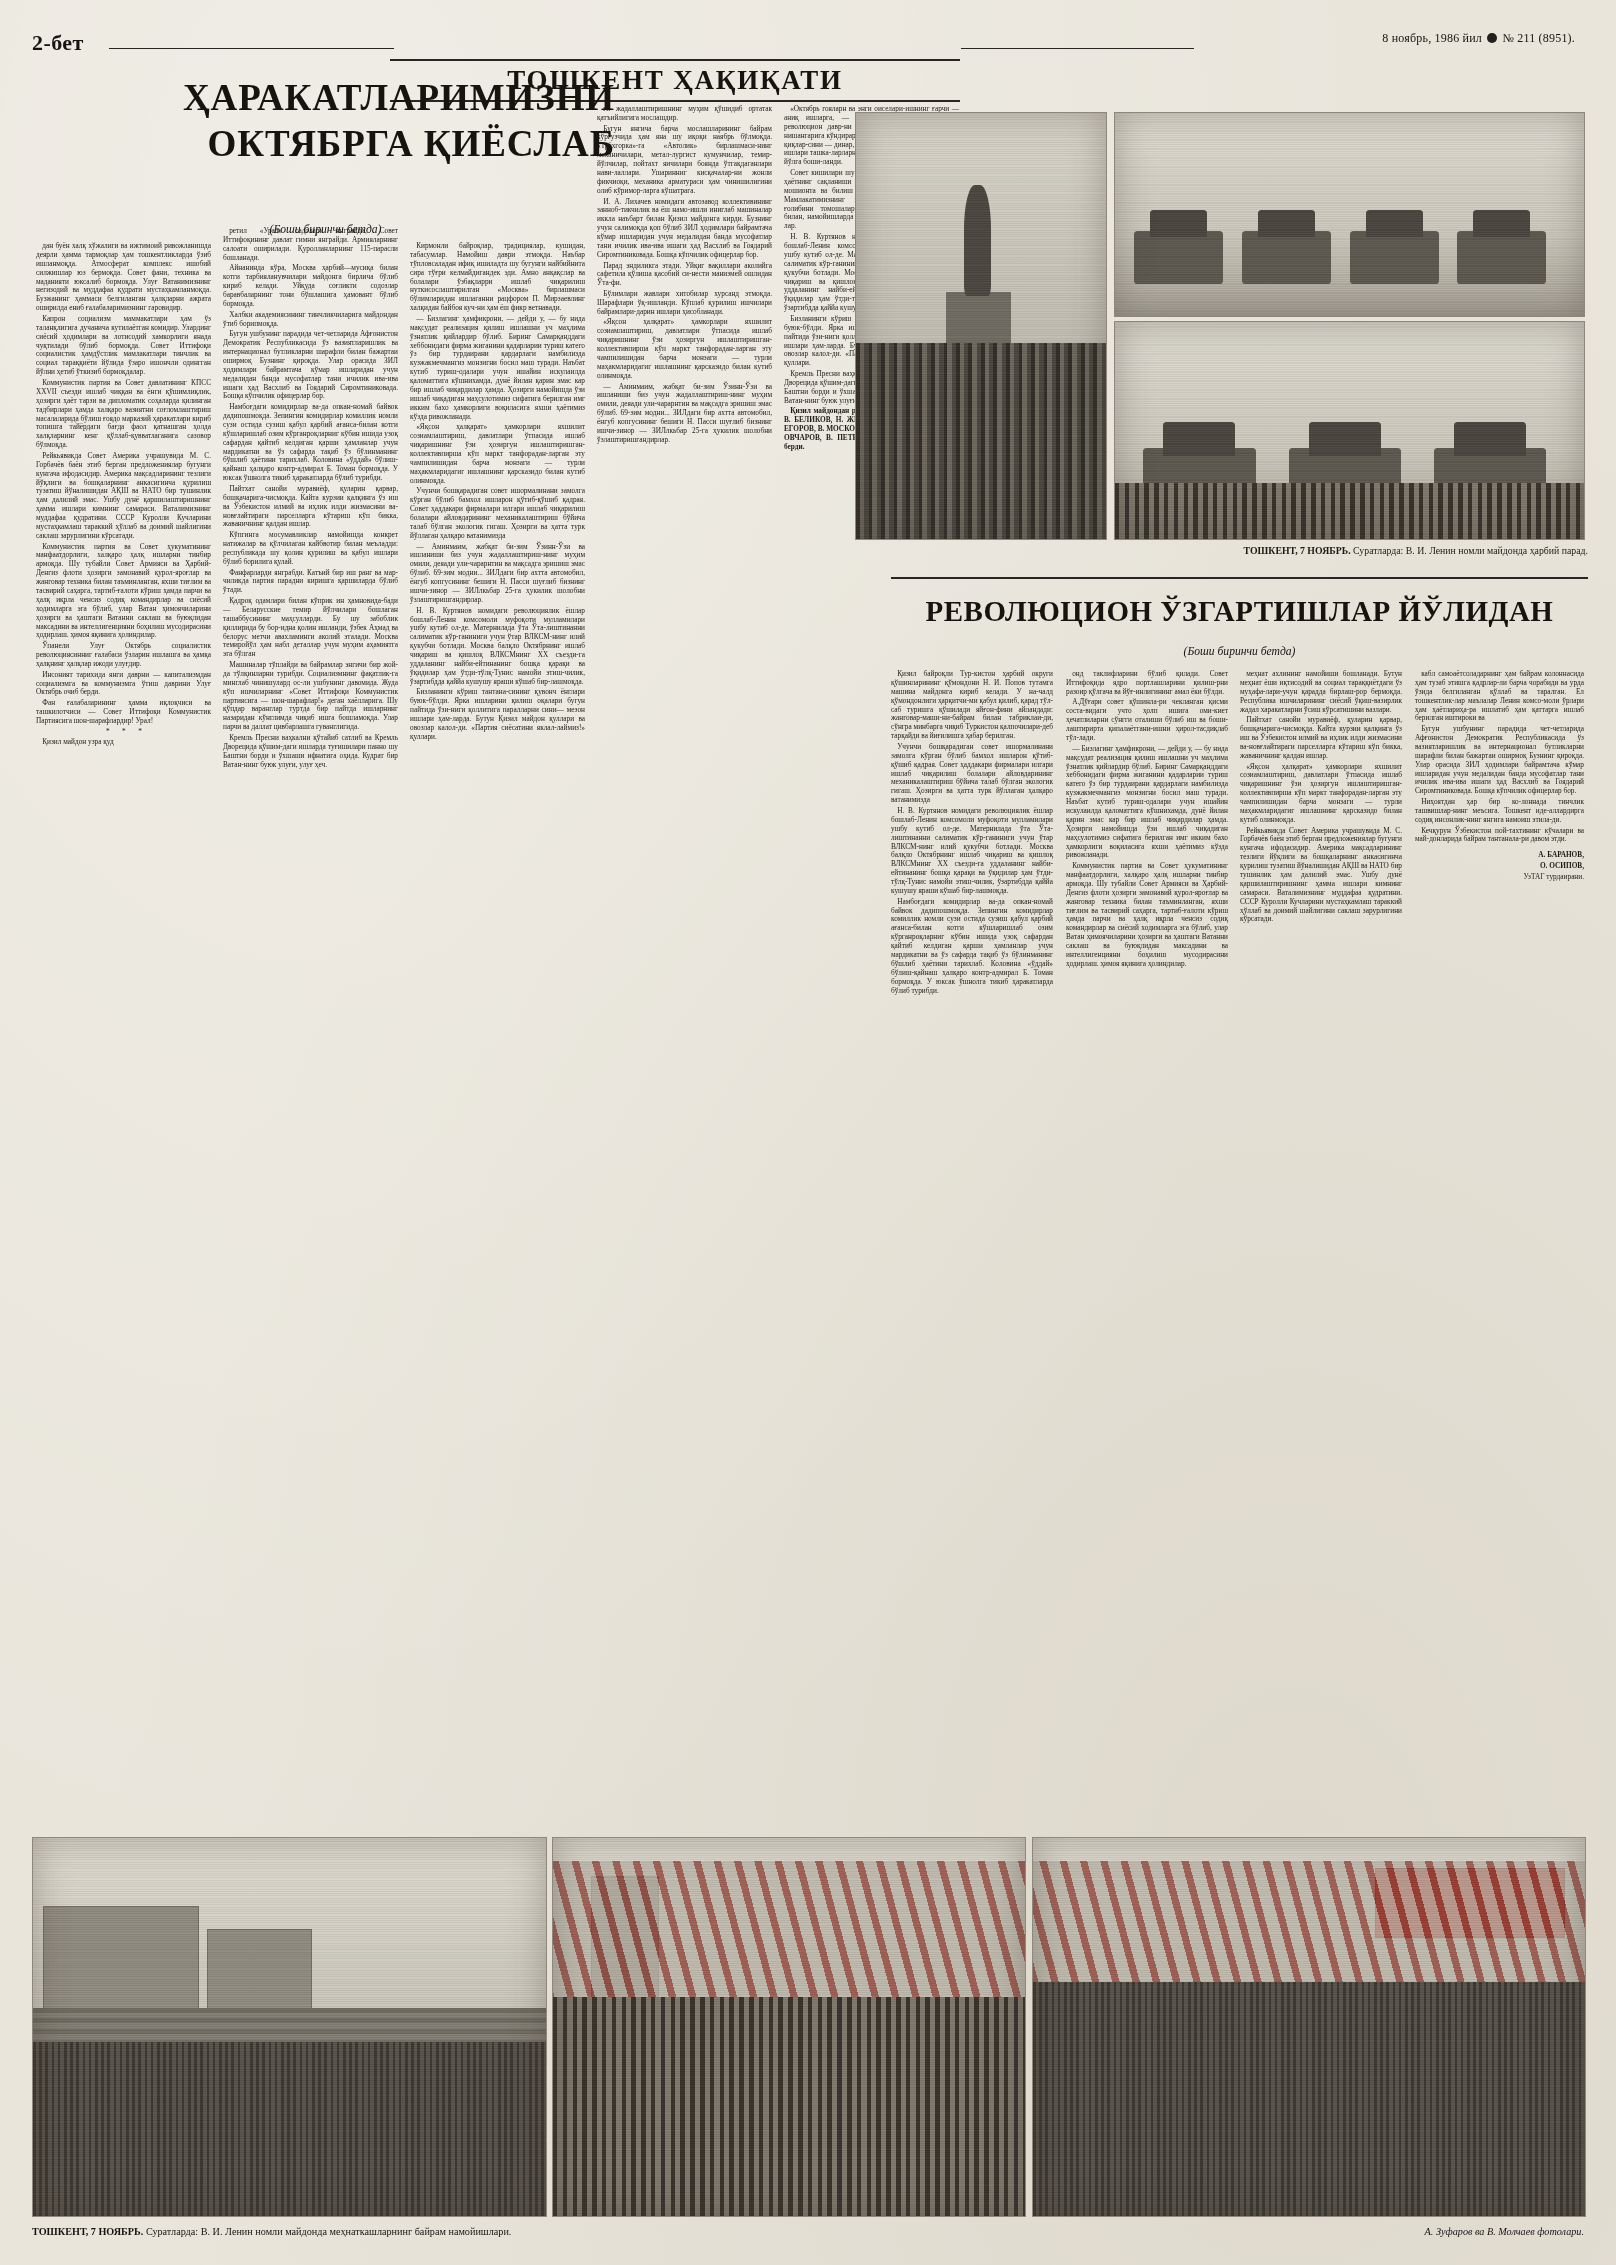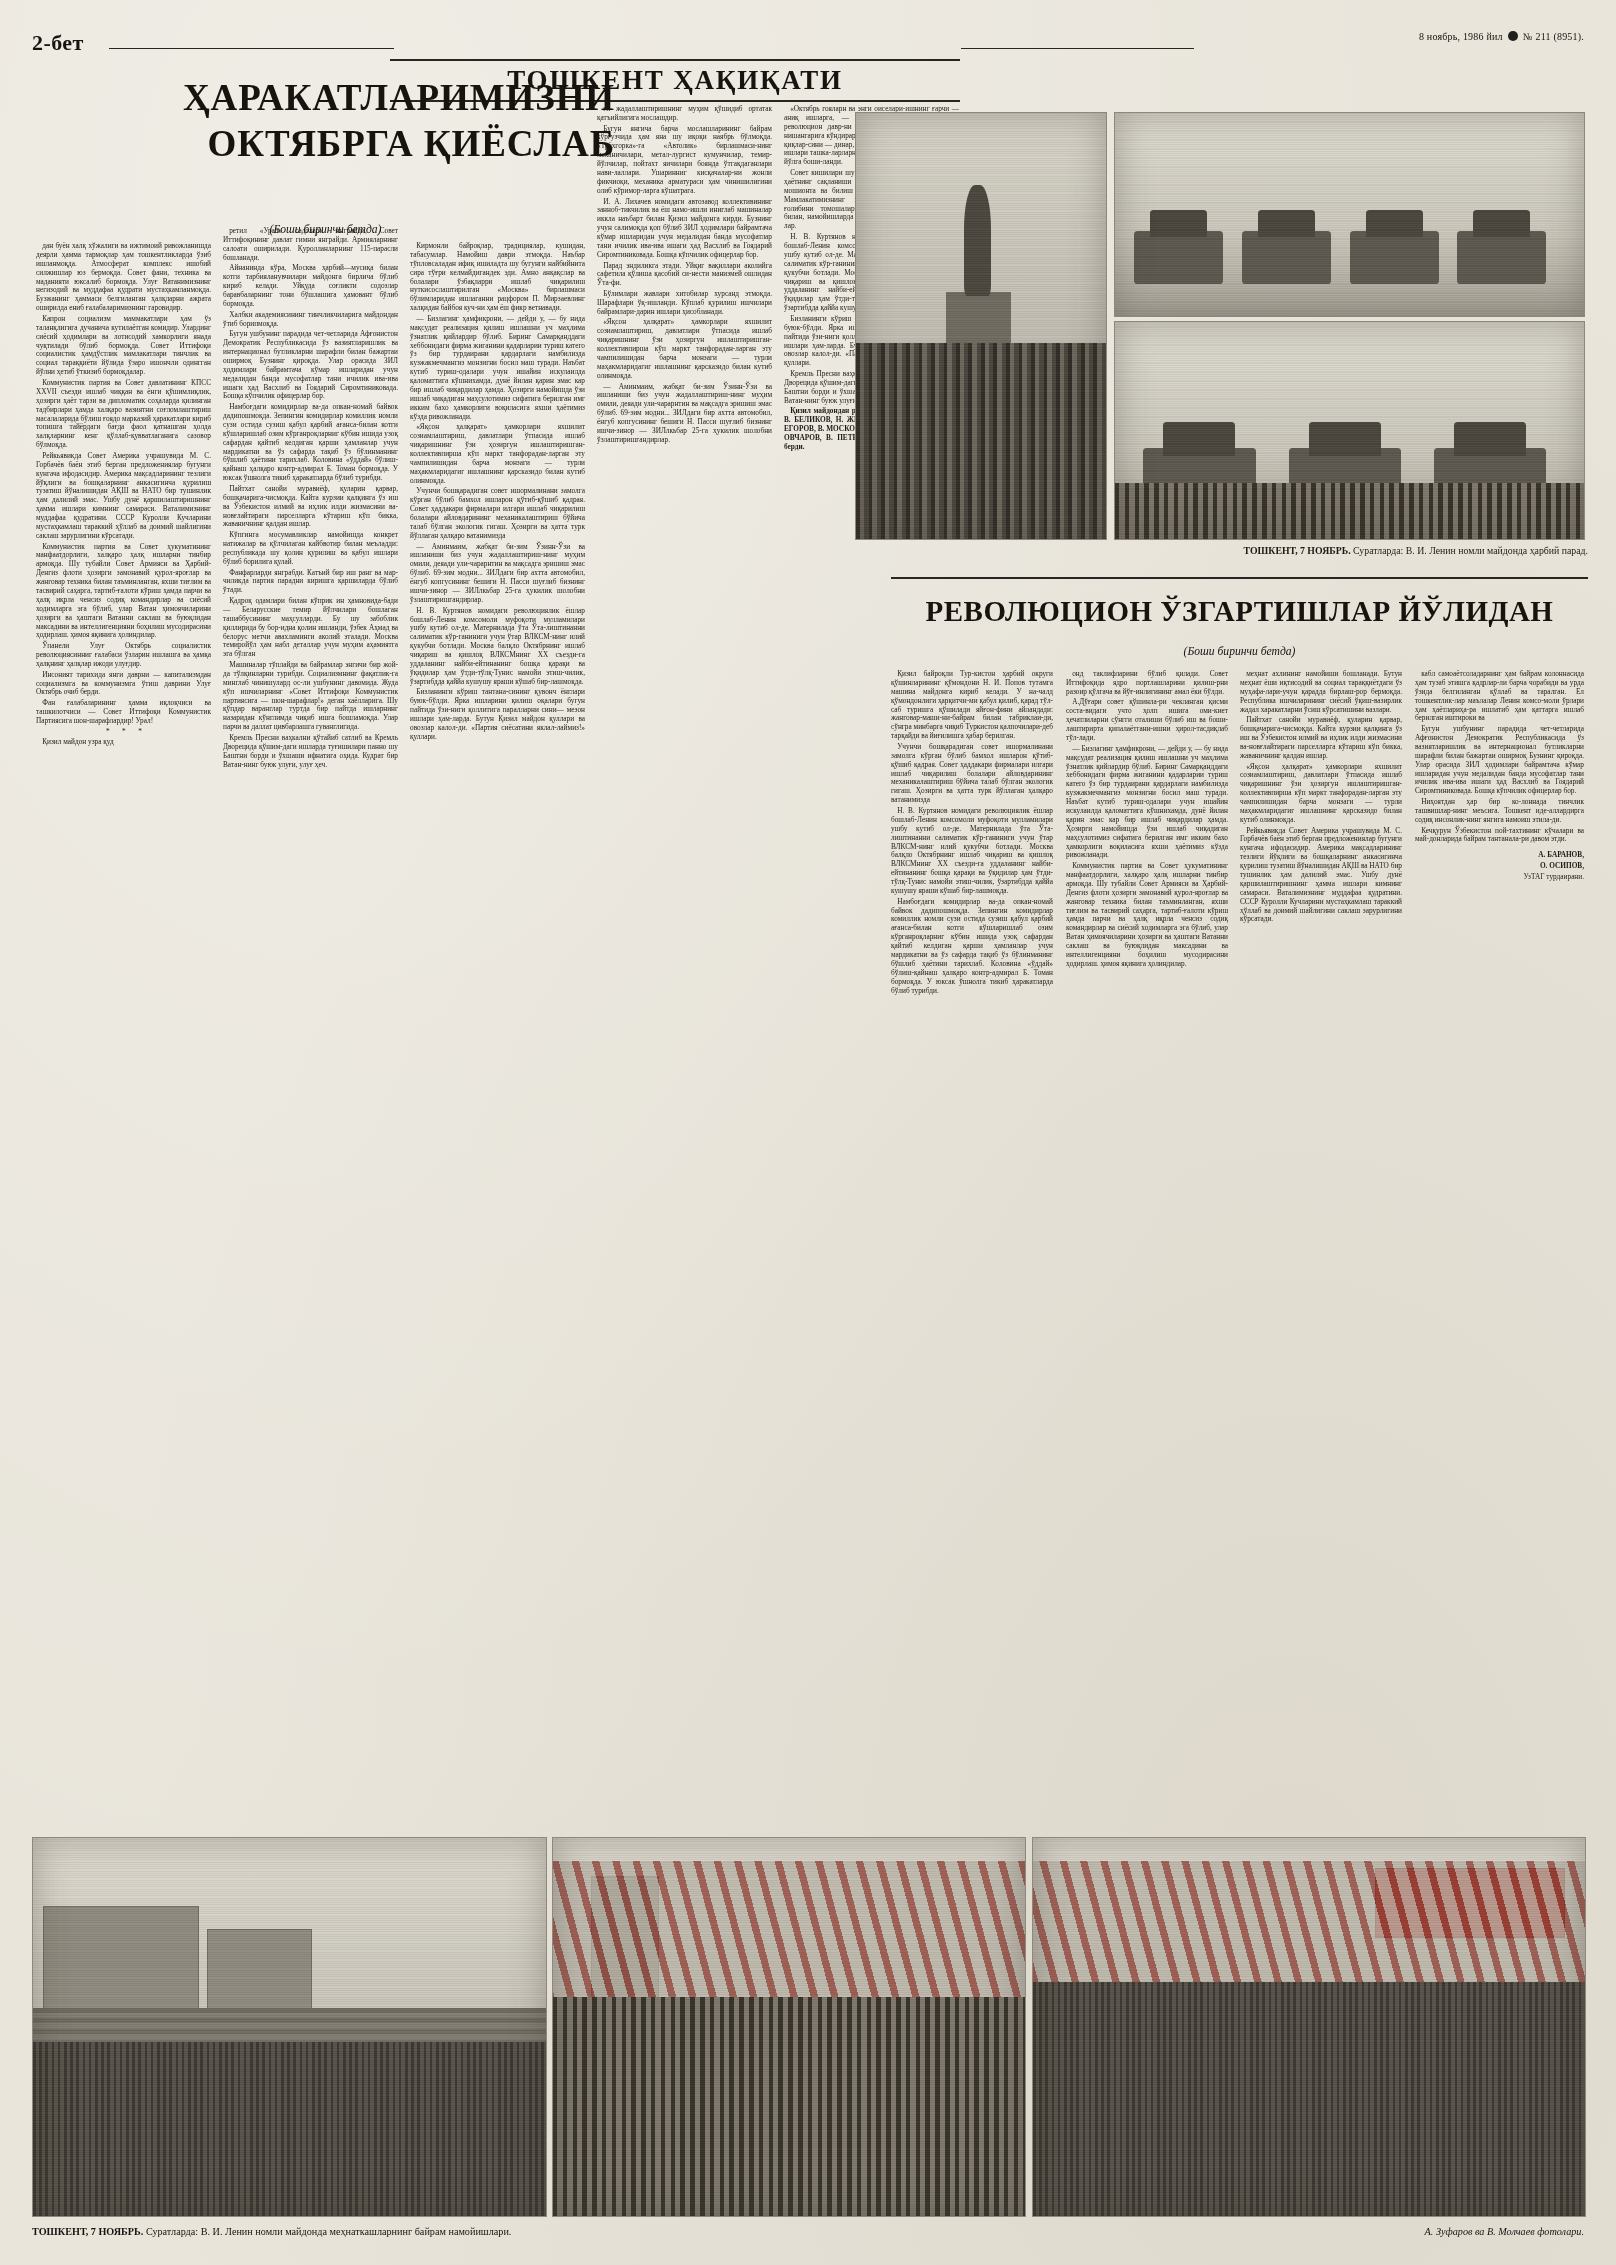--- a/index.html
+++ b/index.html
@@ -37,22 +37,22 @@
   }
   .paper-name{
     position:absolute;left:358px;top:0px;width:570px;text-align:center;
     font-family:"Liberation Serif", serif;
     font-weight:bold;font-size:27px;letter-spacing:1.8px;
     border-top:2.7px solid #2a2520;border-bottom:2.7px solid #2a2520;
     padding:3.6px 0 4.5px 0;
     margin-top:36px;
   }
   .issue{
-    position:absolute;right:0;top:8px;
-    font-size:10px;letter-spacing:0.2px;white-space:nowrap;
+    position:absolute;right:9px;top:8px;
+    font-size:12px;letter-spacing:0.2px;white-space:nowrap;
   }
   .issue .dot{
     display:inline-block;width:9.8px;height:9.8px;border-radius:50%;
     background:#22201c;margin:0 5.3px -0.9px 5.3px;
   }
   
   .headline{
     position:absolute;left:36px;top:75px;width:579px;text-align:right;
     font-family:"Liberation Serif", serif;
     font-weight:bold;font-size:37px;line-height:1.24;

